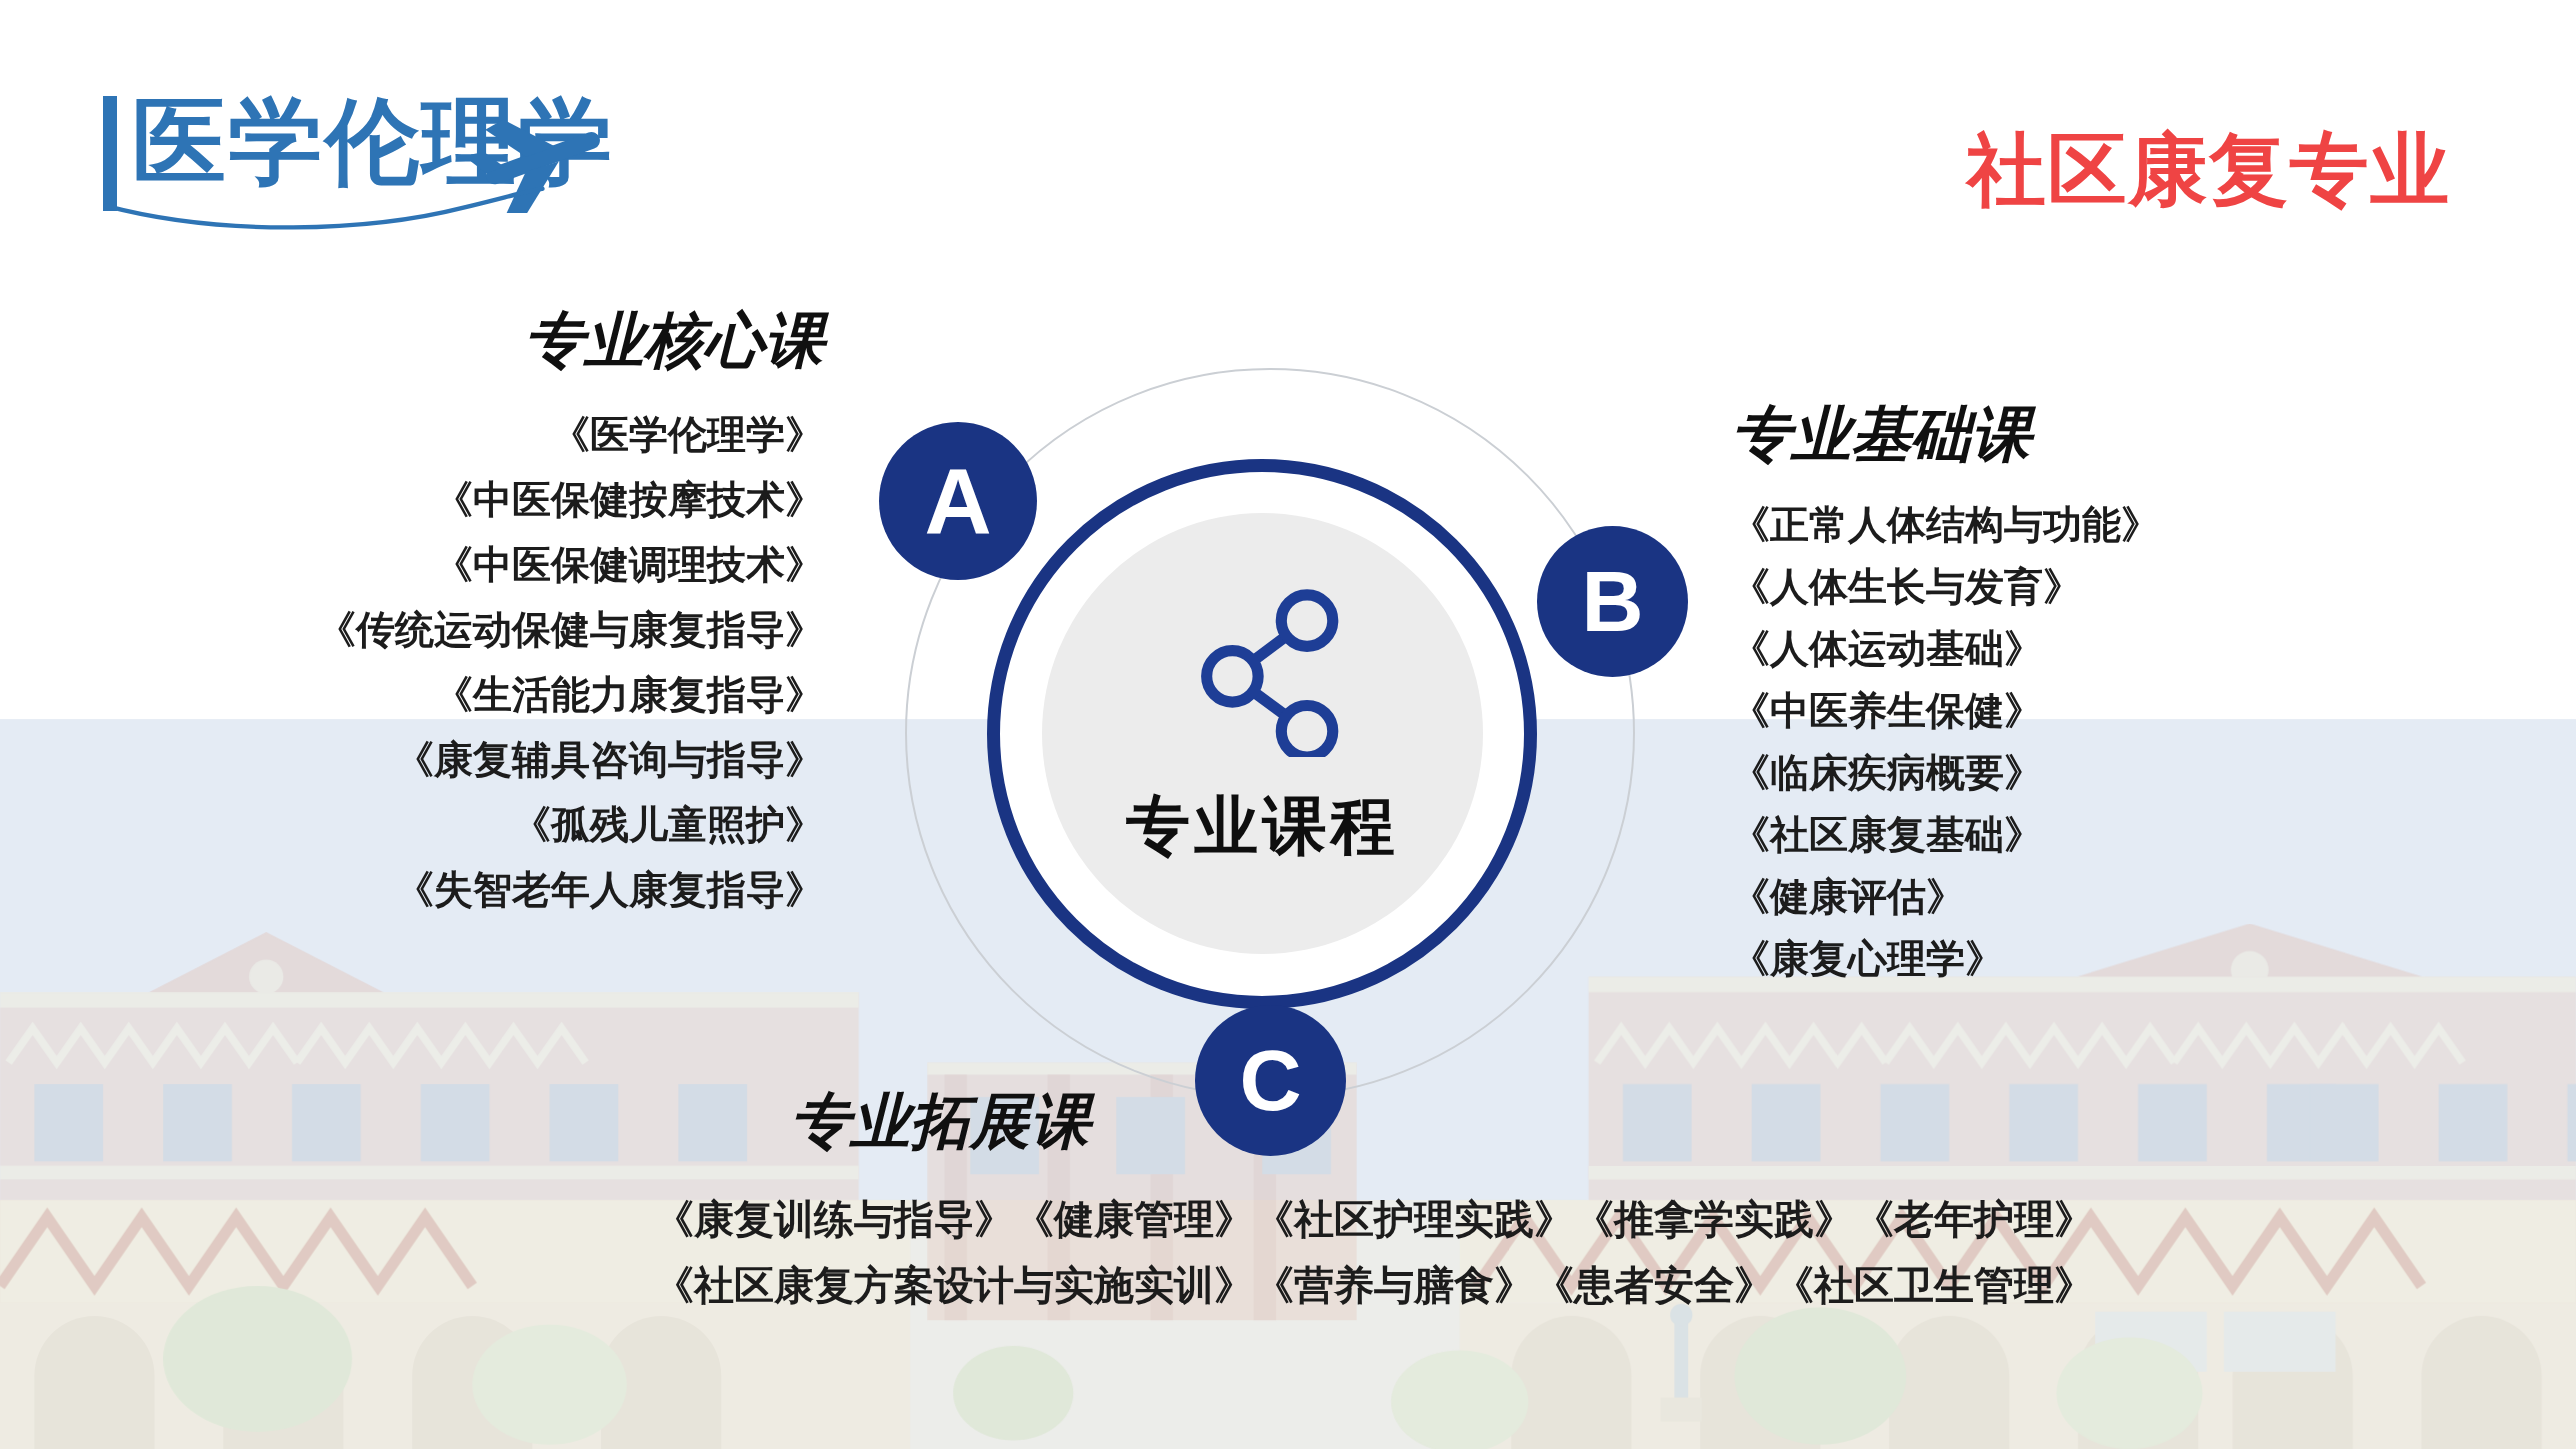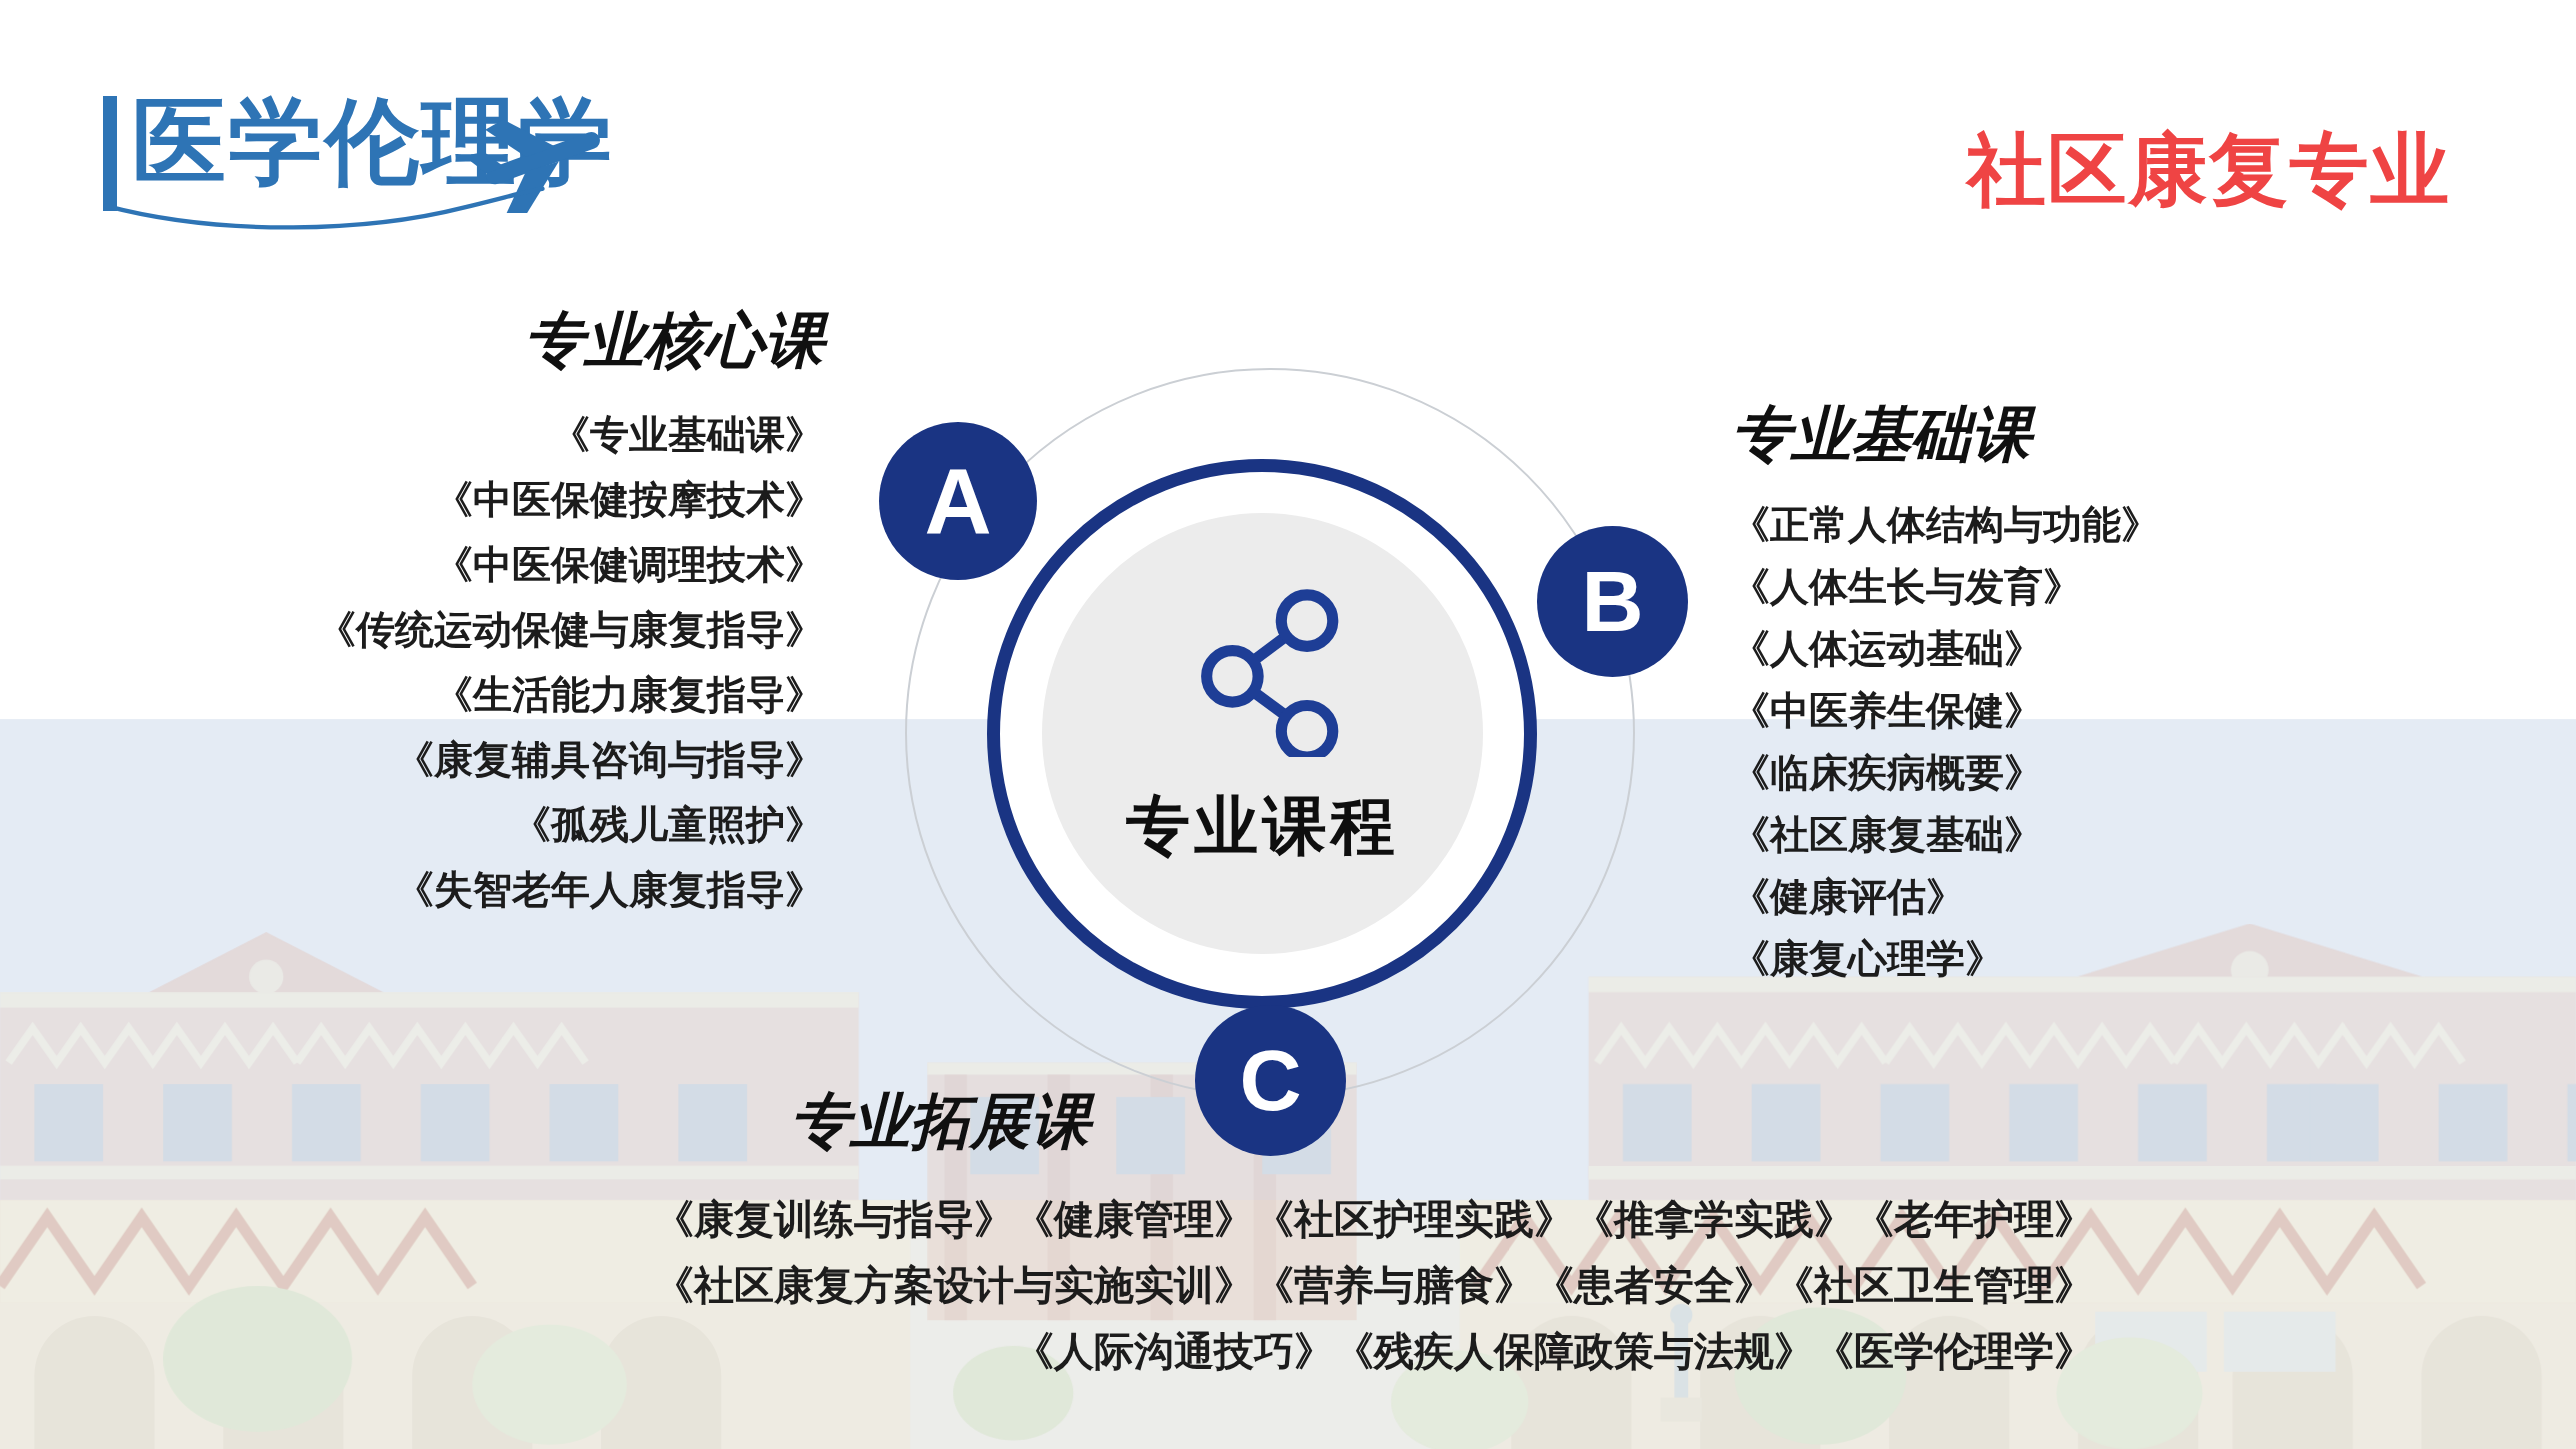--- a/index.html
+++ b/index.html
@@ -154,21 +154,21 @@
     </g>
   </svg>
   <div class="abs center-label">专业课程</div>
   <div class="abs badge badge-a">A</div>
   <div class="abs badge badge-b">B</div>
   <div class="abs badge badge-c">C</div>
 
   <div class="abs sec-core">
     <div class="sec-title">专业核心课</div>
     <div class="list">
-      <div class="course">《专业基础课》</div>
+      <div class="course">《医学伦理学》</div>
       <div class="course">《中医保健按摩技术》</div>
       <div class="course">《中医保健调理技术》</div>
       <div class="course">《传统运动保健与康复指导》</div>
       <div class="course">《生活能力康复指导》</div>
       <div class="course">《康复辅具咨询与指导》</div>
       <div class="course">《孤残儿童照护》</div>
       <div class="course">《失智老年人康复指导》</div>
     </div>
   </div>
 
@@ -183,17 +183,16 @@
       <div class="course">《社区康复基础》</div>
       <div class="course">《健康评估》</div>
       <div class="course">《康复心理学》</div>
     </div>
   </div>
 
   <div class="abs sec-title sec-ext-title">专业拓展课</div>
   <div class="abs sec-ext-rows">
     <div class="course">《康复训练与指导》《健康管理》《社区护理实践》《推拿学实践》《老年护理》</div>
     <div class="course">《社区康复方案设计与实施实训》《营养与膳食》《患者安全》《社区卫生管理》</div>
-    <div class="course">《人际沟通技巧》《残疾人保障政策与法规》《医学伦理学》</div>
   </div>
 
 </div>
 
 
 </body></html>

